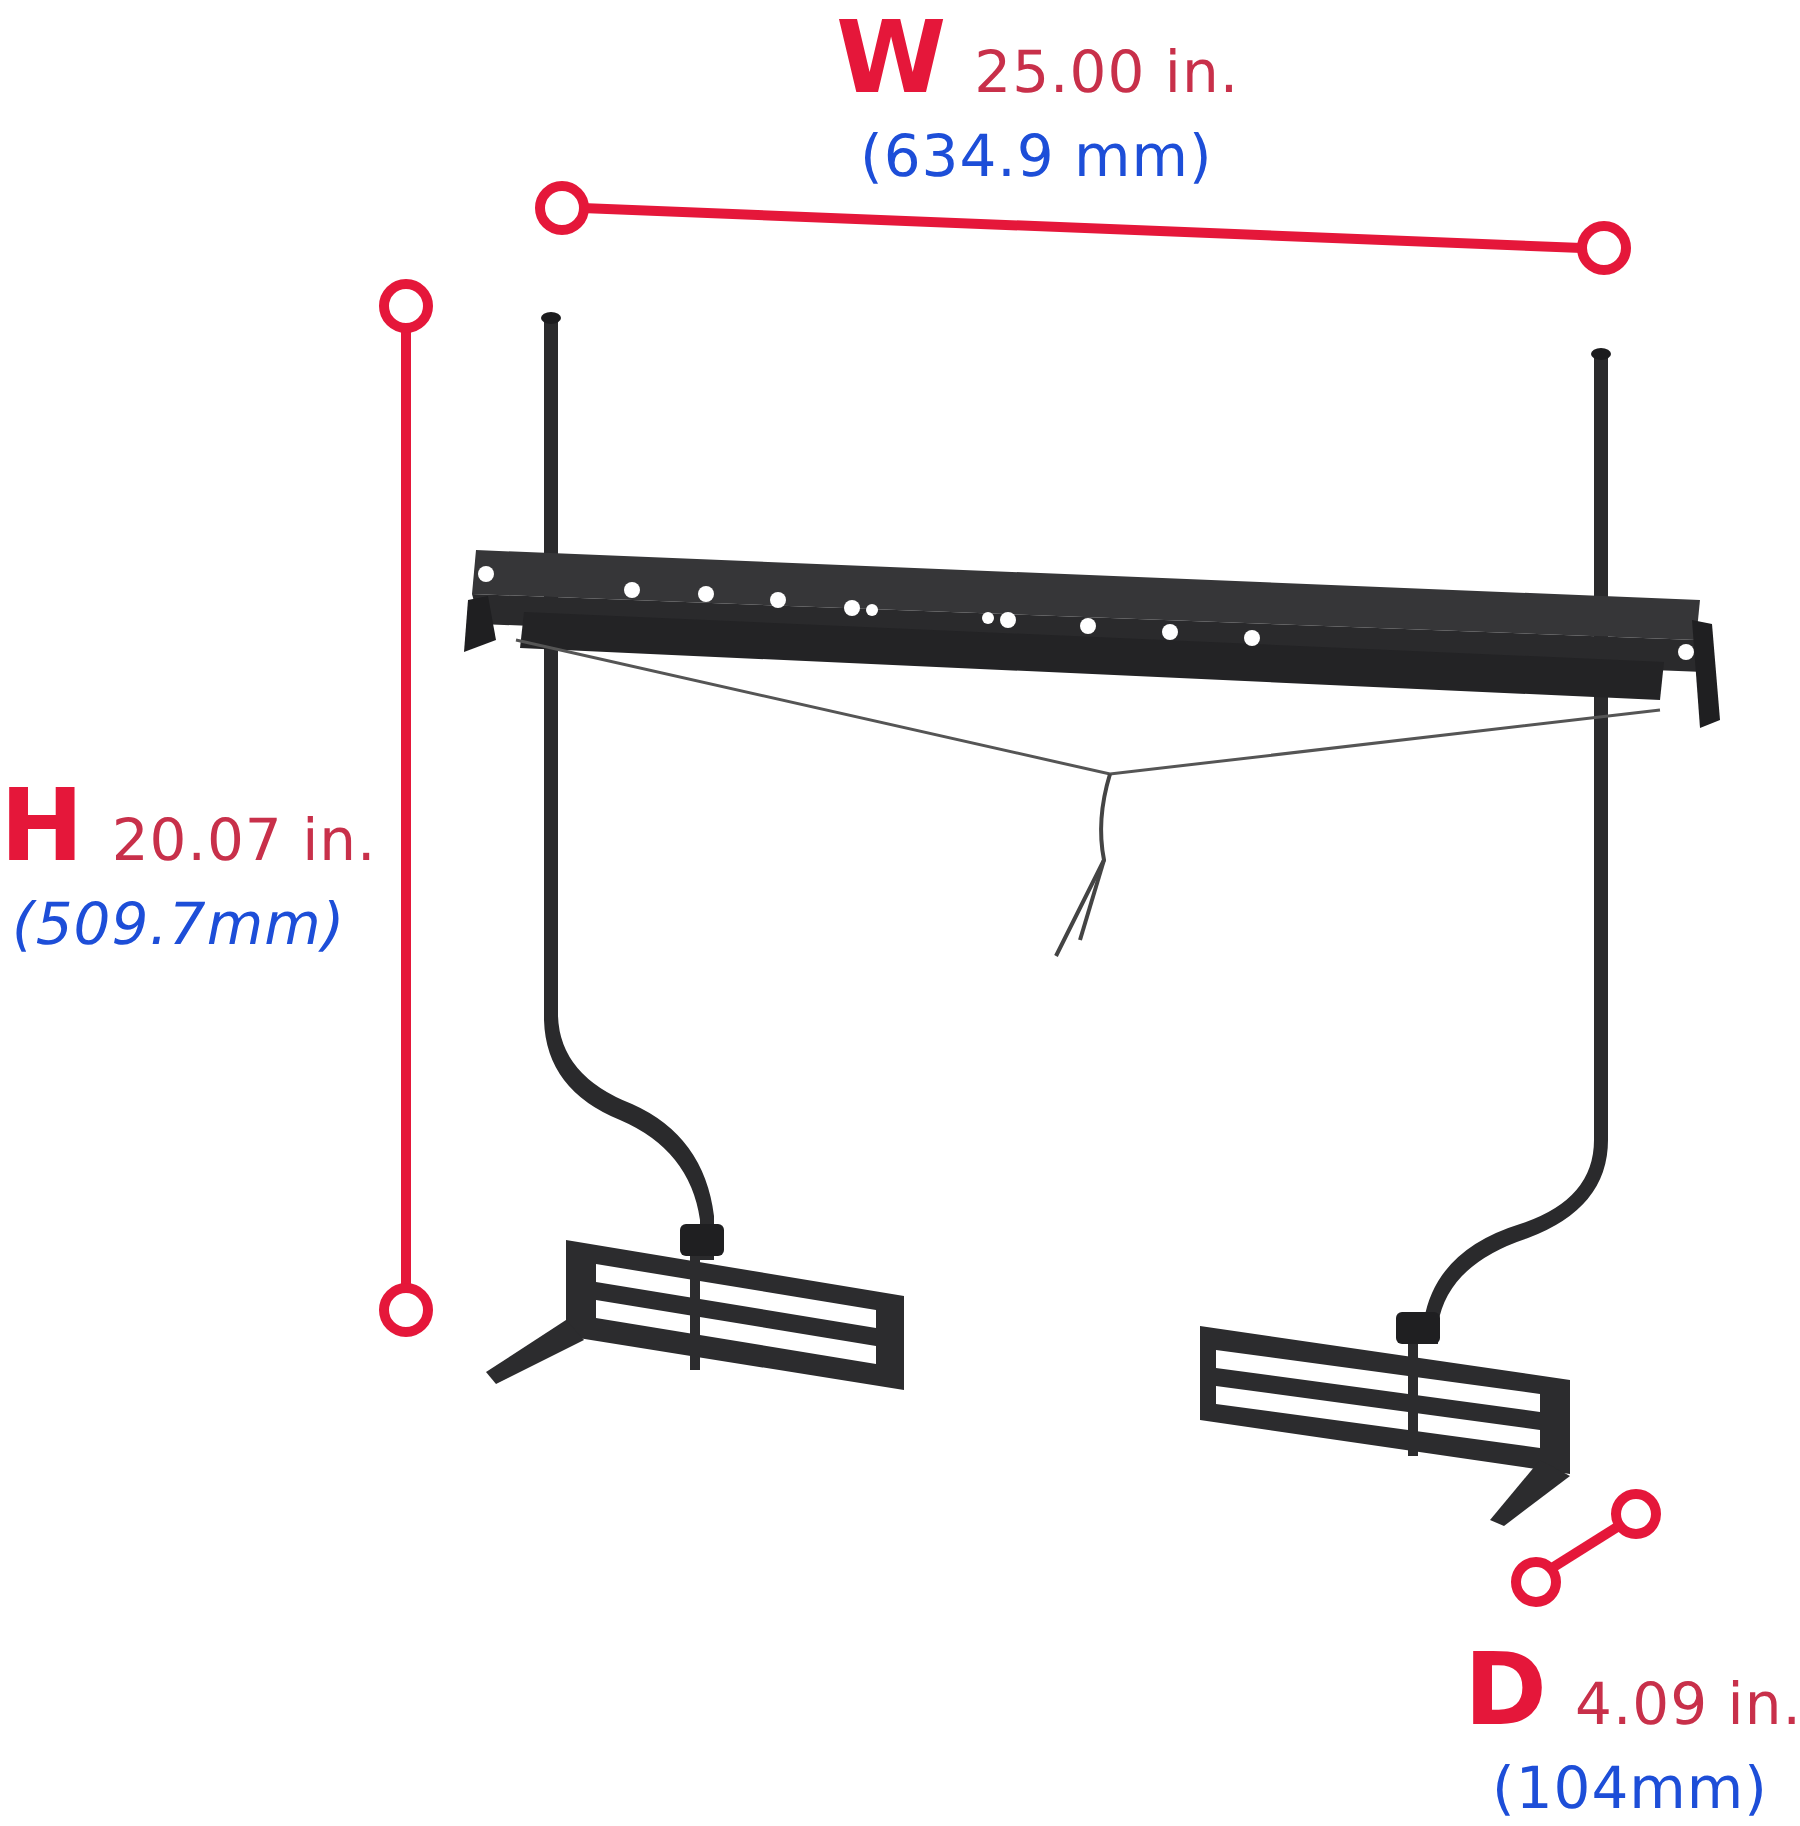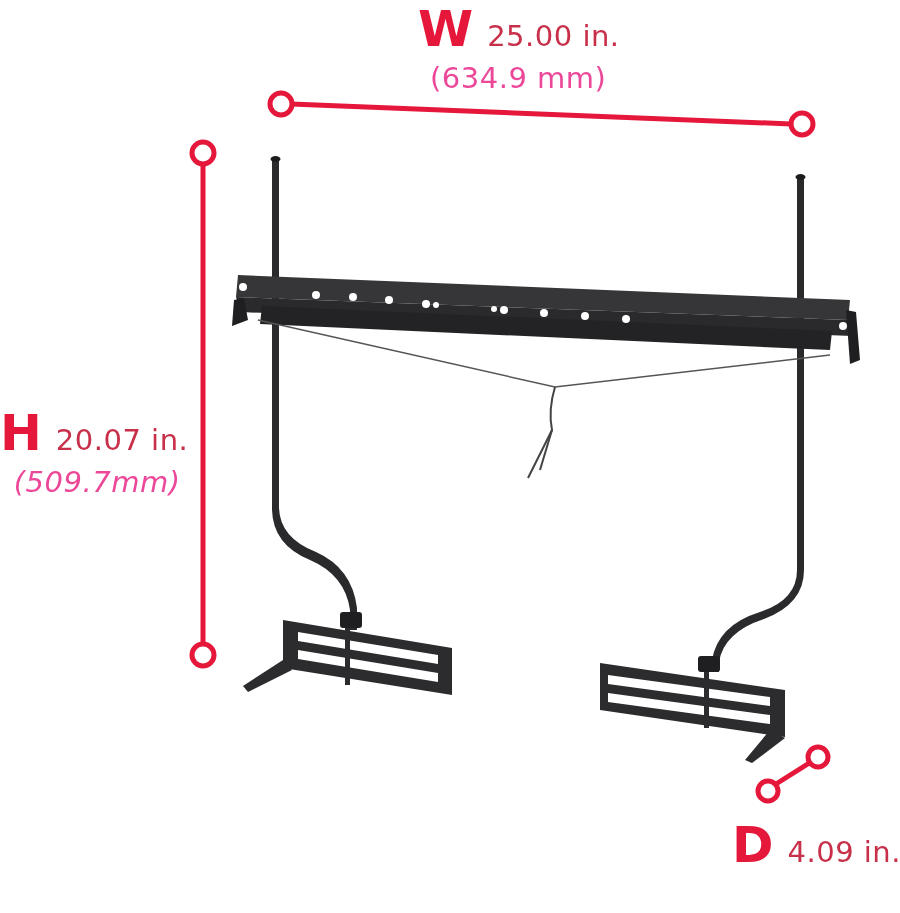--- a/index.html
+++ b/index.html
@@ -1,21 +1,21 @@
 <!DOCTYPE html>
 <html><head>
   <meta charset="utf-8">
   <style>
     html, body { margin: 0; padding: 0; background: #ffffff; }
     body { width: 900px; height: 913px; position: relative; overflow: hidden; font-family: "Liberation Sans", sans-serif; }
     .stage { position: absolute; left: 0; top: 0; width: 898px; height: 913px; }
     .dim-label { position: absolute; color: #d2213a; line-height: 1; white-space: nowrap; }
     .dim-letter { font-family: "DejaVu Sans", sans-serif; font-weight: bold; font-size: 50px; color: #e5173a; vertical-align: baseline; }
     .dim-value { font-family: "DejaVu Sans", sans-serif; font-weight: normal; font-size: 29px; color: #c8304a; letter-spacing: 0.5px; margin-left: 14px; }
-    .dim-metric { display: block; font-family: "DejaVu Sans", sans-serif; font-size: 29px; color: #ec4899; letter-spacing: 0.5px; margin-top: 10px; }
+    .dim-metric { display: block; font-family: "DejaVu Sans", sans-serif; font-size: 29px; color: #1d4ed8; letter-spacing: 0.5px; margin-top: 10px; }
     svg { position: absolute; left: 0; top: 0; }
   </style>
 </head>
 <body>
 
 <div class="stage">
 
   <svg width="900" height="913" viewBox="0 0 900 913">
 
     <g>
@@ -91,22 +91,23 @@
       <polygon points="770,730 745,760 752,763 785,738" fill="#2c2c2e"></polygon>
       <rect x="698" y="656" width="22" height="16" rx="3" fill="#1f1f21"></rect>
     </g>
   </svg>
 
   <div class="dim-label" style="left:418px; top:4px;">
     <span class="dim-letter">W</span><span class="dim-value">25.00 in.</span>
     <span class="dim-metric" style="margin-left:12px;">(634.9 mm)</span>
   </div>
 
-  <div class="dim-label" style="left:0px; top:408px;text-align:center;">
+  <div class="dim-label" style="left:0px; top:388px;">
     <span class="dim-letter">H</span><span class="dim-value">20.07 in.</span>
     <span class="dim-metric" style="margin-left:6px;font-style:italic;">(509.7mm)</span>
   </div>
 
   <div class="dim-label" style="left:732px; top:820px;">
     <span class="dim-letter">D</span><span class="dim-value">4.09 in.</span>
+    <span class="dim-metric" style="margin-left:14px;">(104mm)</span>
   </div>
 
 </div>
 
 </body></html>

